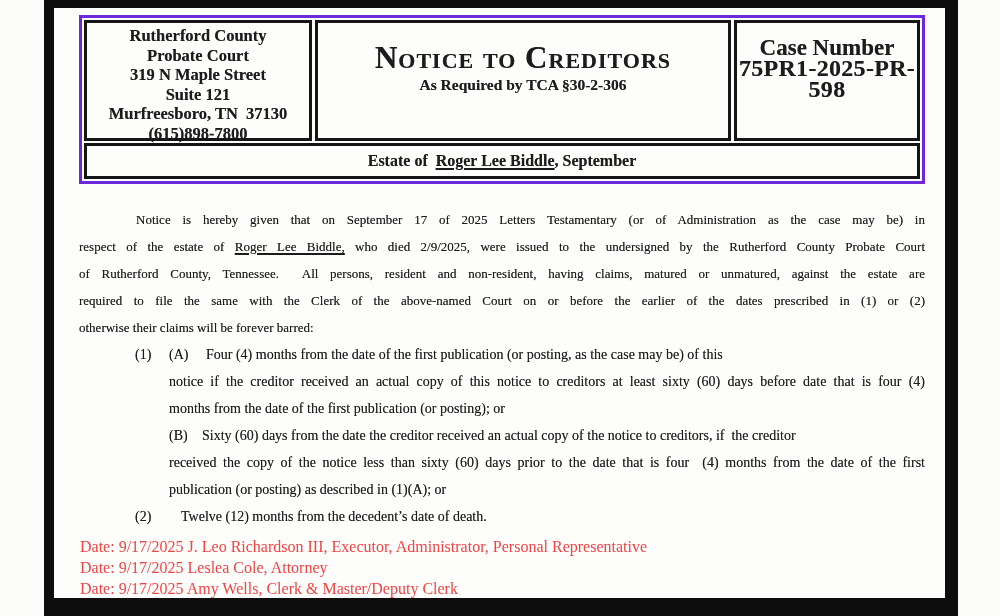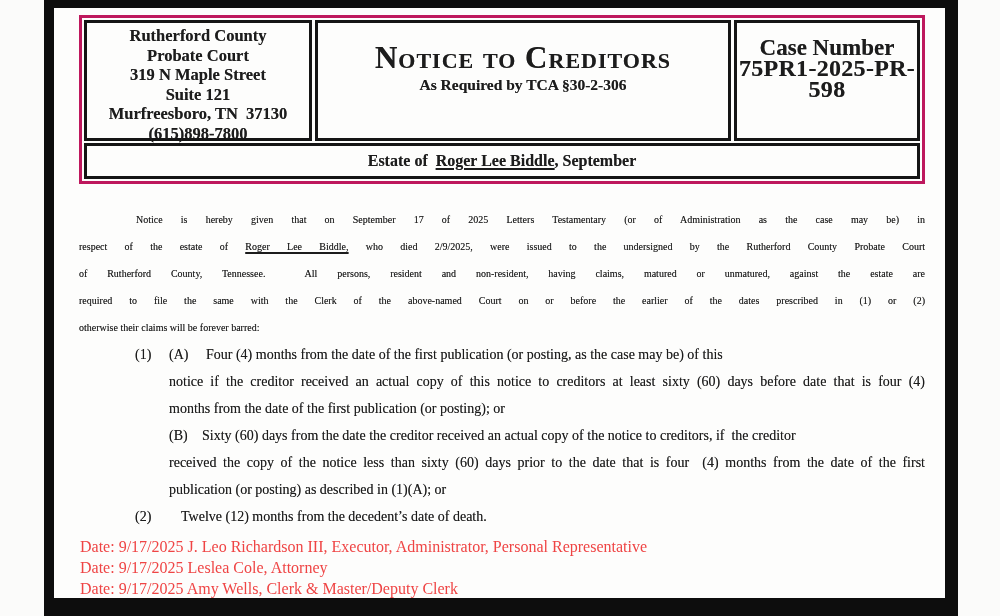--- a/index.html
+++ b/index.html
@@ -29,21 +29,21 @@
     background: #fdfdfc;
   }
   .doc {
     padding: 7px 20px 0 25px;
     color: #1c1c1c;
     text-shadow: 0 0 0.4px rgba(0,0,0,0.5);
   }
 
   
   .ntable {
-    border: 3px solid #be185d;
+    border: 3px solid #6d28d9;
     padding: 2px;
   }
   .trow {
     display: flex;
     gap: 3px;
     height: 121px;
   }
   .cell {
     border: 3px solid #151515;
     box-sizing: border-box;
@@ -86,21 +86,21 @@
     line-height: 30px;
     text-align: center;
     font-weight: bold;
     font-size: 16px;
   }
   .u { text-decoration: underline; text-underline-offset: 2px; text-decoration-thickness: 1.5px; margin-top: 23px; }
 
   
   .para {
     margin-top: 22px;
-    font-size: 10px;
+    font-size: 13px;
   }
   .pline { line-height: 27px; white-space: nowrap; }
   .pline.j {
     white-space: normal;
     text-align: justify;
     text-align-last: justify;
   }
   .pline.indent { padding-left: 57px; }
 
   .list { margin-left: 90px; font-size: 14px; }

